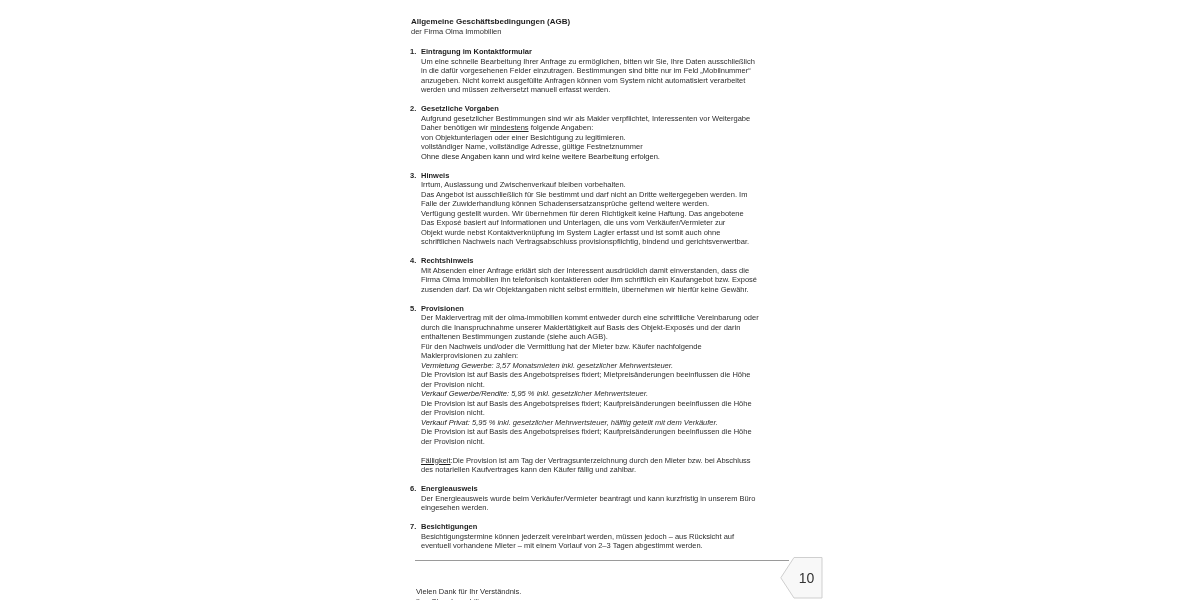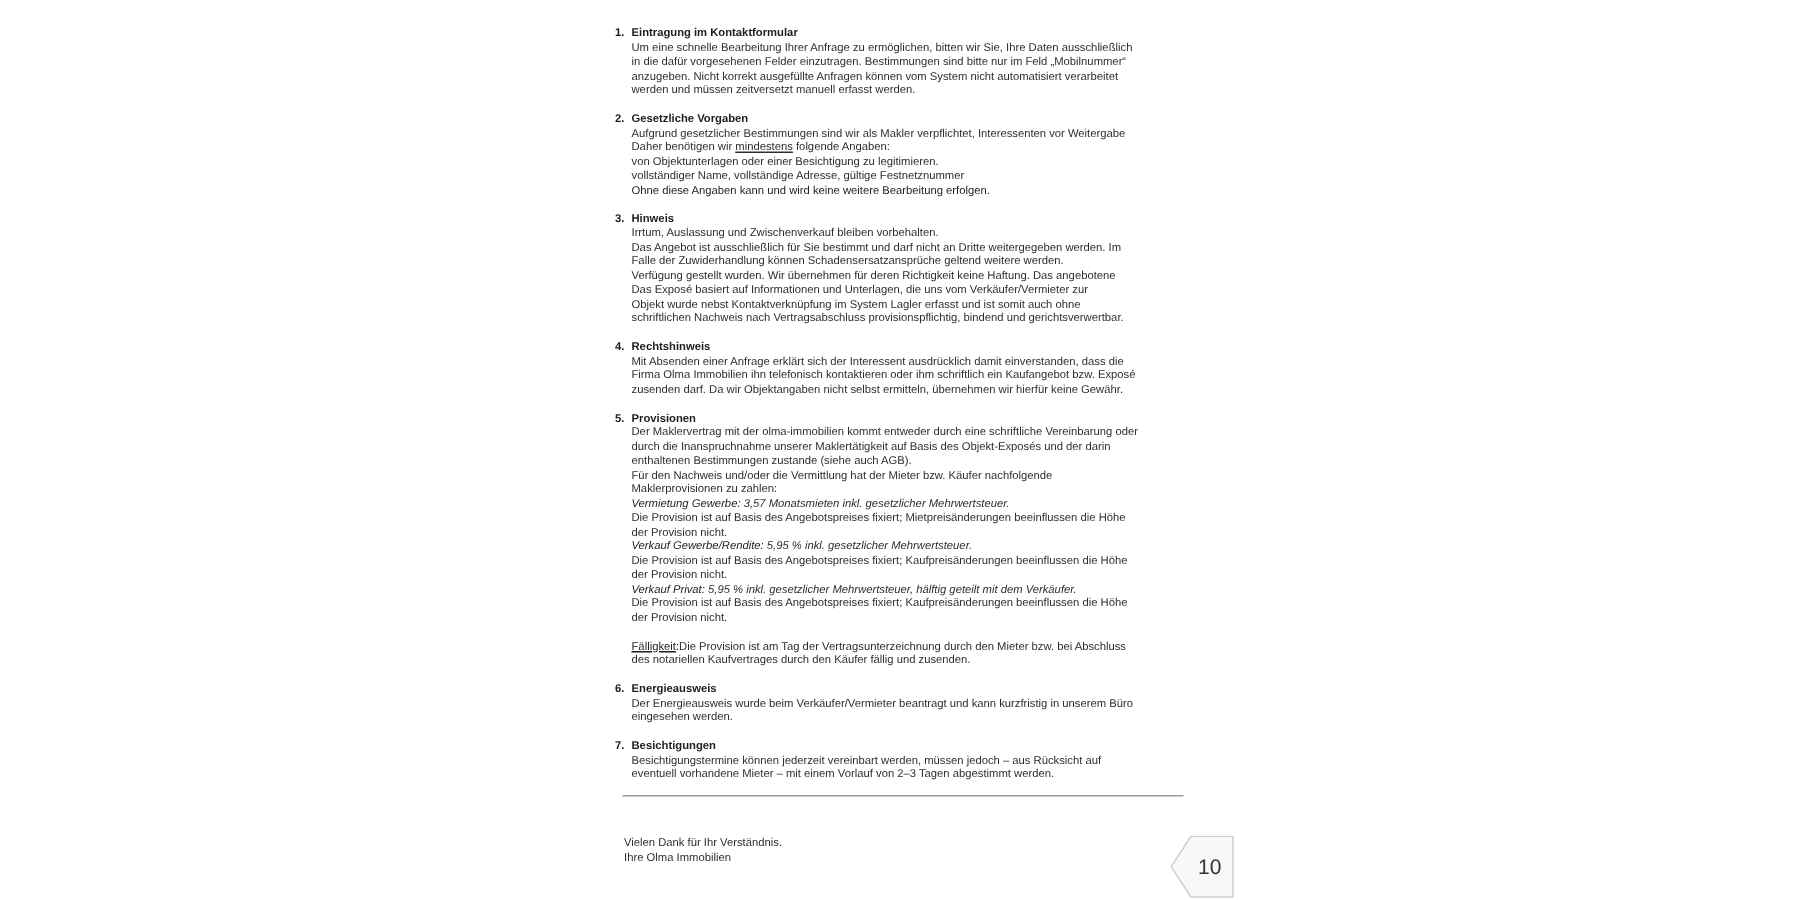--- a/index.html
+++ b/index.html
@@ -75,20 +75,24 @@
   .page-badge text {
     font-family: "Liberation Sans", sans-serif;
     font-size: 14px;
     fill: #333333;
   }
 </style>
 </head>
 <body>
 
 <div class="doc">
+  <div class="title-block">
+    <div class="doc-title">Allgemeine Geschäftsbedingungen (AGB)</div>
+    <div class="doc-subtitle">der Firma Olma Immobilien</div>
+  </div>
 
   <div>
       <div class="section">
         <div class="heading line"><span class="num">1.</span><span>Eintragung im Kontaktformular</span></div>
         <div class="line">Um eine schnelle Bearbeitung Ihrer Anfrage zu ermöglichen, bitten wir Sie, Ihre Daten ausschließlich</div>
         <div class="line">in die dafür vorgesehenen Felder einzutragen. Bestimmungen sind bitte nur im Feld „Mobilnummer“</div>
         <div class="line">anzugeben. Nicht korrekt ausgefüllte Anfragen können vom System nicht automatisiert verarbeitet</div>
         <div class="line">werden und müssen zeitversetzt manuell erfasst werden.</div>
       </div>
       <div class="section">
@@ -126,21 +130,21 @@
         <div class="line">Die Provision ist auf Basis des Angebotspreises fixiert; Mietpreisänderungen beeinflussen die Höhe</div>
         <div class="line">der Provision nicht.</div>
         <div class="line"><span class="seg-b seg-i">Verkauf Gewerbe/Rendite:</span><span class="seg-i"> 5,95 % inkl. gesetzlicher Mehrwertsteuer.</span></div>
         <div class="line">Die Provision ist auf Basis des Angebotspreises fixiert; Kaufpreisänderungen beeinflussen die Höhe</div>
         <div class="line">der Provision nicht.</div>
         <div class="line"><span class="seg-b seg-i">Verkauf Privat:</span><span class="seg-i"> 5,95 % inkl. gesetzlicher Mehrwertsteuer, hälftig geteilt mit dem Verkäufer.</span></div>
         <div class="line">Die Provision ist auf Basis des Angebotspreises fixiert; Kaufpreisänderungen beeinflussen die Höhe</div>
         <div class="line">der Provision nicht.</div>
         <div class="line gap"></div>
         <div class="line"><span class="seg-b seg-u">Fälligkeit</span><span class="seg-b">:</span><span>Die Provision ist am Tag der Vertragsunterzeichnung durch den Mieter bzw. bei Abschluss</span></div>
-        <div class="line">des notariellen Kaufvertrages durch den Käufer fällig und zusenden.</div>
+        <div class="line">des notariellen Kaufvertrages kann den Käufer fällig und zahlbar.</div>
       </div>
       <div class="section">
         <div class="heading line"><span class="num">6.</span><span>Energieausweis</span></div>
         <div class="line">Der Energieausweis wurde beim Verkäufer/Vermieter beantragt und kann kurzfristig in unserem Büro</div>
         <div class="line">eingesehen werden.</div>
       </div>
       <div class="section">
         <div class="heading line"><span class="num">7.</span><span>Besichtigungen</span></div>
         <div class="line">Besichtigungstermine können jederzeit vereinbart werden, müssen jedoch – aus Rücksicht auf</div>
         <div class="line">eventuell vorhandene Mieter – mit einem Vorlauf von 2–3 Tagen abgestimmt werden.</div>

